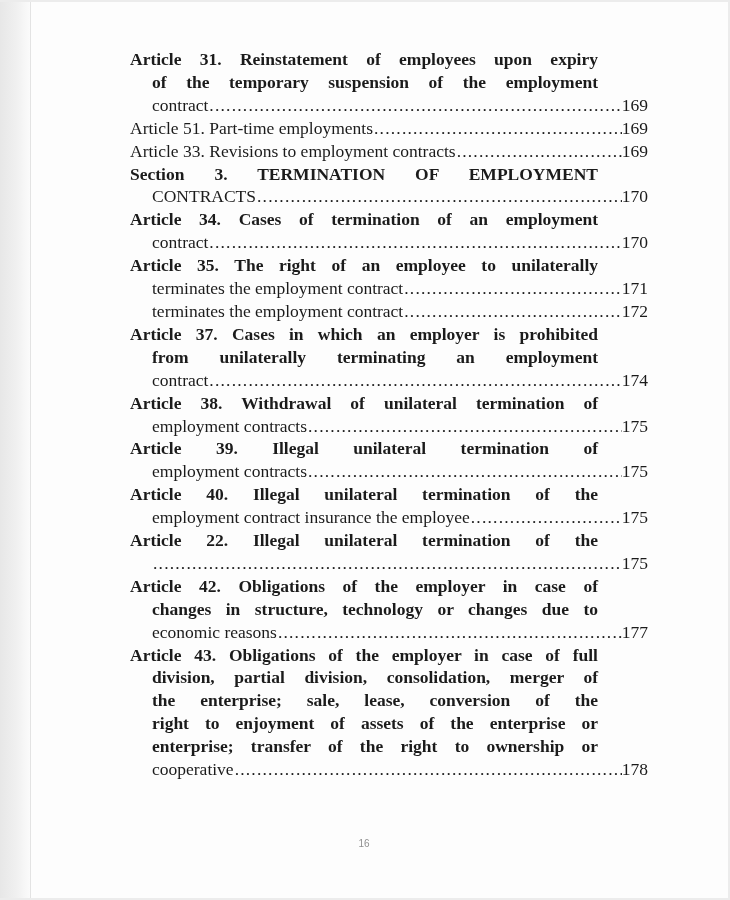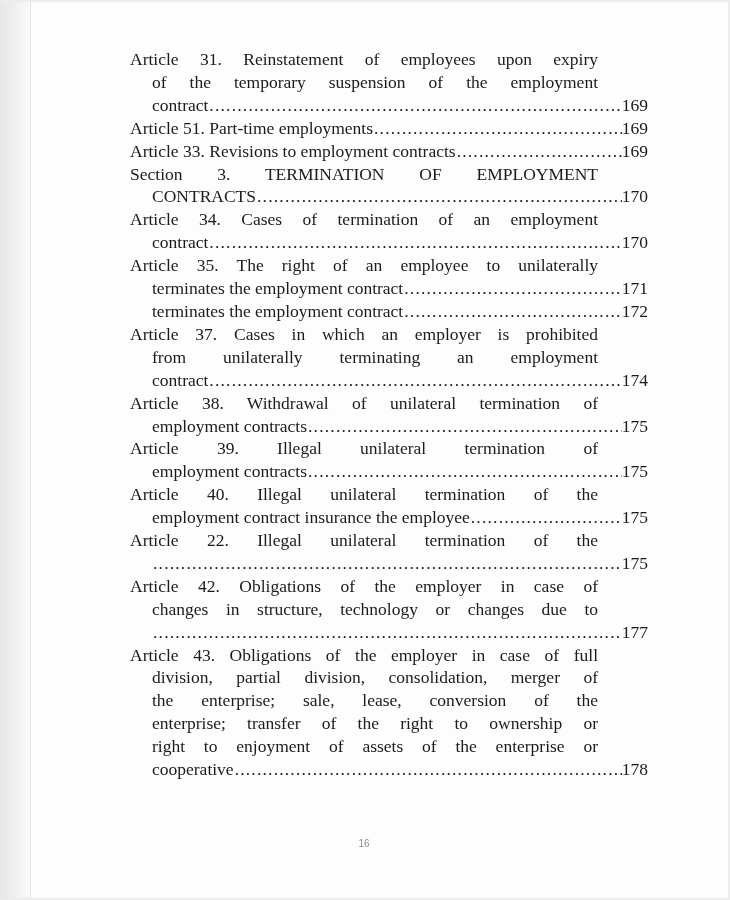--- a/index.html
+++ b/index.html
@@ -41,20 +41,21 @@
     color: #1b1b1b;
   }
   .entry {
     margin: 0;
   }
   .line {
     line-height: 22.9px;
     text-align: justify;
     text-align-last: justify;
     margin-right: 50px;
+    font-weight: bold;
   }
   .cont {
     padding-left: 22px;
   }
   .lastline {
     display: flex;
     align-items: baseline;
     line-height: 22.9px;
     text-align: center;
   }
@@ -179,30 +180,31 @@
         <div class="line">Article 22. Illegal unilateral termination of the</div>
         <div class="lastline cont">
           <span class="dots">....................................................................................................................................................................................</span>
           <span class="pg">175</span>
         </div>
       </div>
       <div class="entry">
         <div class="line">Article 42. Obligations of the employer in case of</div>
         <div class="line cont">changes in structure, technology or changes due to</div>
         <div class="lastline cont">
+          <span class="txt">economic reasons</span>
           <span class="dots">....................................................................................................................................................................................</span>
           <span class="pg">177</span>
         </div>
       </div>
       <div class="entry">
         <div class="line">Article 43. Obligations of the employer in case of full</div>
         <div class="line cont">division, partial division, consolidation, merger of</div>
         <div class="line cont">the enterprise; sale, lease, conversion of the</div>
+        <div class="line cont">right to enjoyment of assets of the enterprise or</div>
         <div class="line cont">enterprise; transfer of the right to ownership or</div>
-        <div class="line cont">right to enjoyment of assets of the enterprise or</div>
         <div class="lastline cont">
           <span class="txt">cooperative</span>
           <span class="dots">....................................................................................................................................................................................</span>
           <span class="pg">178</span>
         </div>
       </div>
     </div>
   <div class="footer">16</div>
 </div>
 

